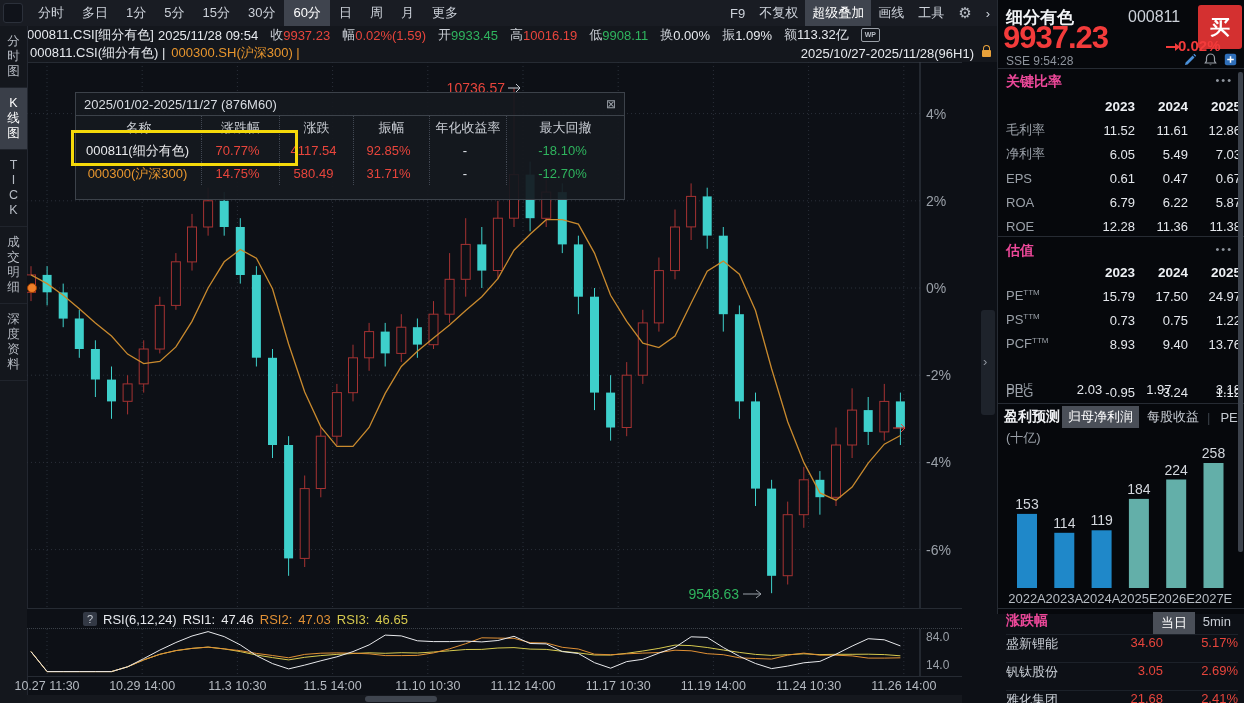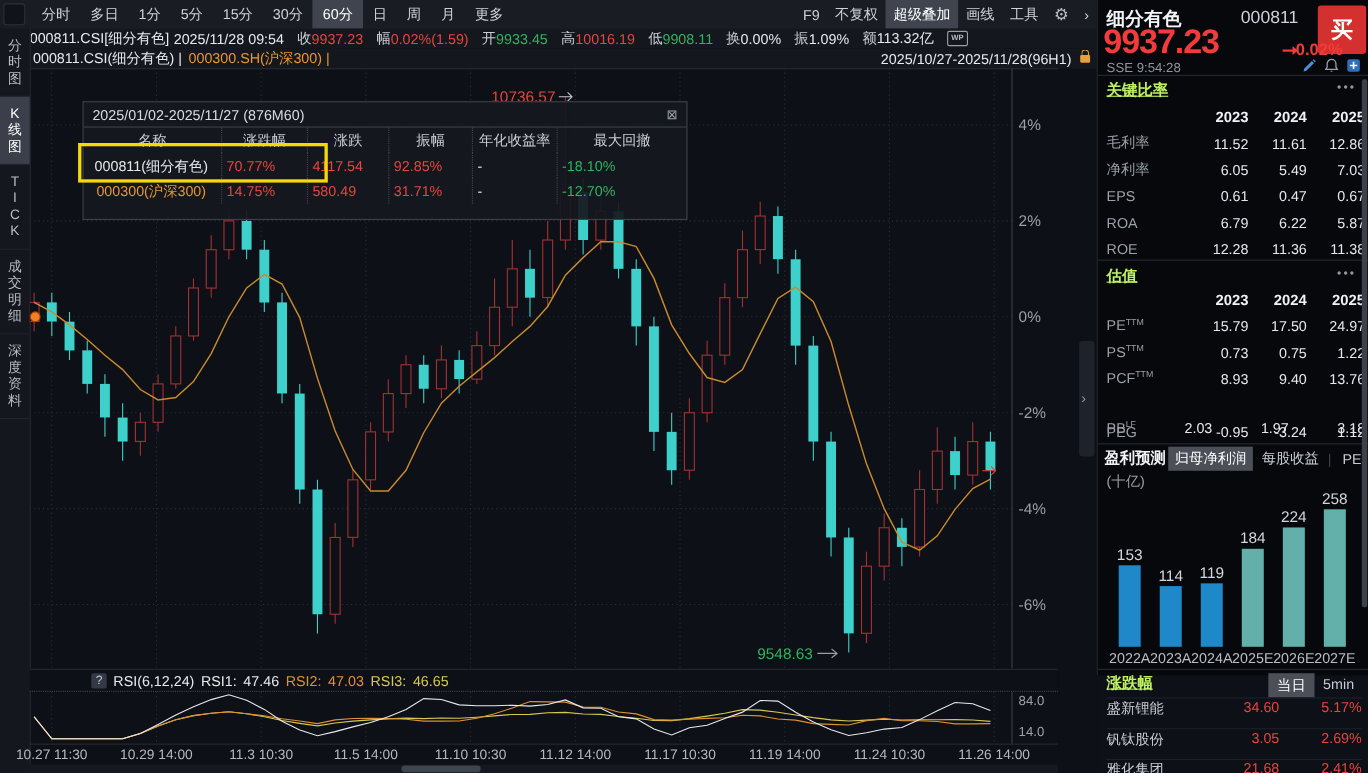--- a/index.html
+++ b/index.html
@@ -53,42 +53,42 @@
   #gutter{position:absolute;left:962px;top:62px;width:35px;height:641px;background:#0d1016;}
   #gutter .pill{position:absolute;left:19px;top:248px;width:14px;height:105px;background:#1e232b;border-radius:3px;}
   #gutter .chev{position:absolute;left:21px;top:292px;color:#8f959e;font-size:13px;}
   
   #ovl{position:absolute;left:75px;top:92px;width:548px;height:106px;background:rgba(21,25,31,0.93);
        border:1px solid #3c424a;z-index:5;}
   #ovl-title{display:flex;align-items:center;height:22px;padding:0 8px;color:#d8dce2;
              border-bottom:1px solid #3c424a;}
   #ovl-close{margin-left:auto;color:#9aa0a8;font-size:12px;}
   .ov-row{display:flex;height:23px;line-height:23px;}
-  .ov-cell{border-left:1px dotted #414752;padding:0 10px 0 4px;box-sizing:border-box;text-align:left;}
+  .ov-cell{border-left:1px dotted #414752;padding:0 10px 0 4px;box-sizing:border-box;text-align:center;}
   .ov-cell:first-child{border-left:none;text-align:center;padding-left:8px;}
   .ov-head .ov-cell{text-align:center;color:#c9cdd4;padding:0 4px;}
   #hl-box{position:absolute;left:71px;top:130px;width:221px;height:30px;border:3px solid #f5d90a;z-index:6;}
   
   #rpanel{position:absolute;left:997px;top:0;width:247px;height:614px;background:#06080c;
           border-left:1px solid #262b33;}
   #rp-name{position:absolute;left:8px;top:6px;font-size:17px;font-weight:bold;color:#f2f4f7;}
   #rp-code{position:absolute;left:130px;top:8px;font-size:16px;color:#ccd1d9;}
   #buy-btn{position:absolute;right:3px;top:5px;width:44px;height:44px;background:#d43030;border-radius:3px;
            color:#fff;font-size:20px;font-weight:bold;display:flex;align-items:center;justify-content:center;}
   #rp-price{position:absolute;left:5px;top:20px;font-size:31px;font-weight:bold;color:#f33b3b;letter-spacing:-1px;}
   #rp-chg{position:absolute;left:168px;top:37px;font-size:15px;font-weight:bold;color:#f33b3b;}
   .chg-arrow{display:inline-block;width:10px;height:2px;background:#f33b3b;vertical-align:middle;
              position:relative;margin-right:2px;}
   .chg-arrow:after{content:"";position:absolute;right:-4px;top:-3px;border-left:5px solid #f33b3b;
              border-top:4px solid transparent;border-bottom:4px solid transparent;}
   #rp-sse{position:absolute;left:8px;top:54px;font-size:12px;color:#8f959e;}
   #rp-icons{position:absolute;right:8px;top:53px;display:flex;gap:7px;}
   #rp-icons svg{display:block;}
   .rp-sep{position:absolute;left:0;width:247px;border-top:1px solid #262b33;}
-  .sec-title{position:absolute;left:8px;font-size:14px;font-weight:bold;color:#bef264;text-decoration:underline;}
+  .sec-title{position:absolute;left:8px;font-size:14px;font-weight:bold;color:#ec4899;}
   .dots{position:absolute;right:12px;color:#8f959e;letter-spacing:2px;font-size:11px;}
   .yr-row,.kv-row{position:absolute;left:8px;width:235px;display:flex;align-items:center;height:22px;}
   .yr-row span{width:53px;text-align:right;font-weight:bold;color:#eef1f5;font-size:13.5px;}
   .yr-row .sp{flex:1;width:auto;}
   .kv-row .k{flex:1;color:#9aa0a8;}
   .kv-row .k sup{font-size:8px;color:#9aa0a8;}
   .kv-row span.v{width:53px;text-align:right;color:#e4e7ec;}
   #fc-row{position:absolute;left:0;top:405px;width:247px;height:24px;display:flex;align-items:center;
           overflow:hidden;white-space:nowrap;}
   #fc-row .t{font-weight:bold;color:#f0f2f5;font-size:14px;margin-left:6px;}

